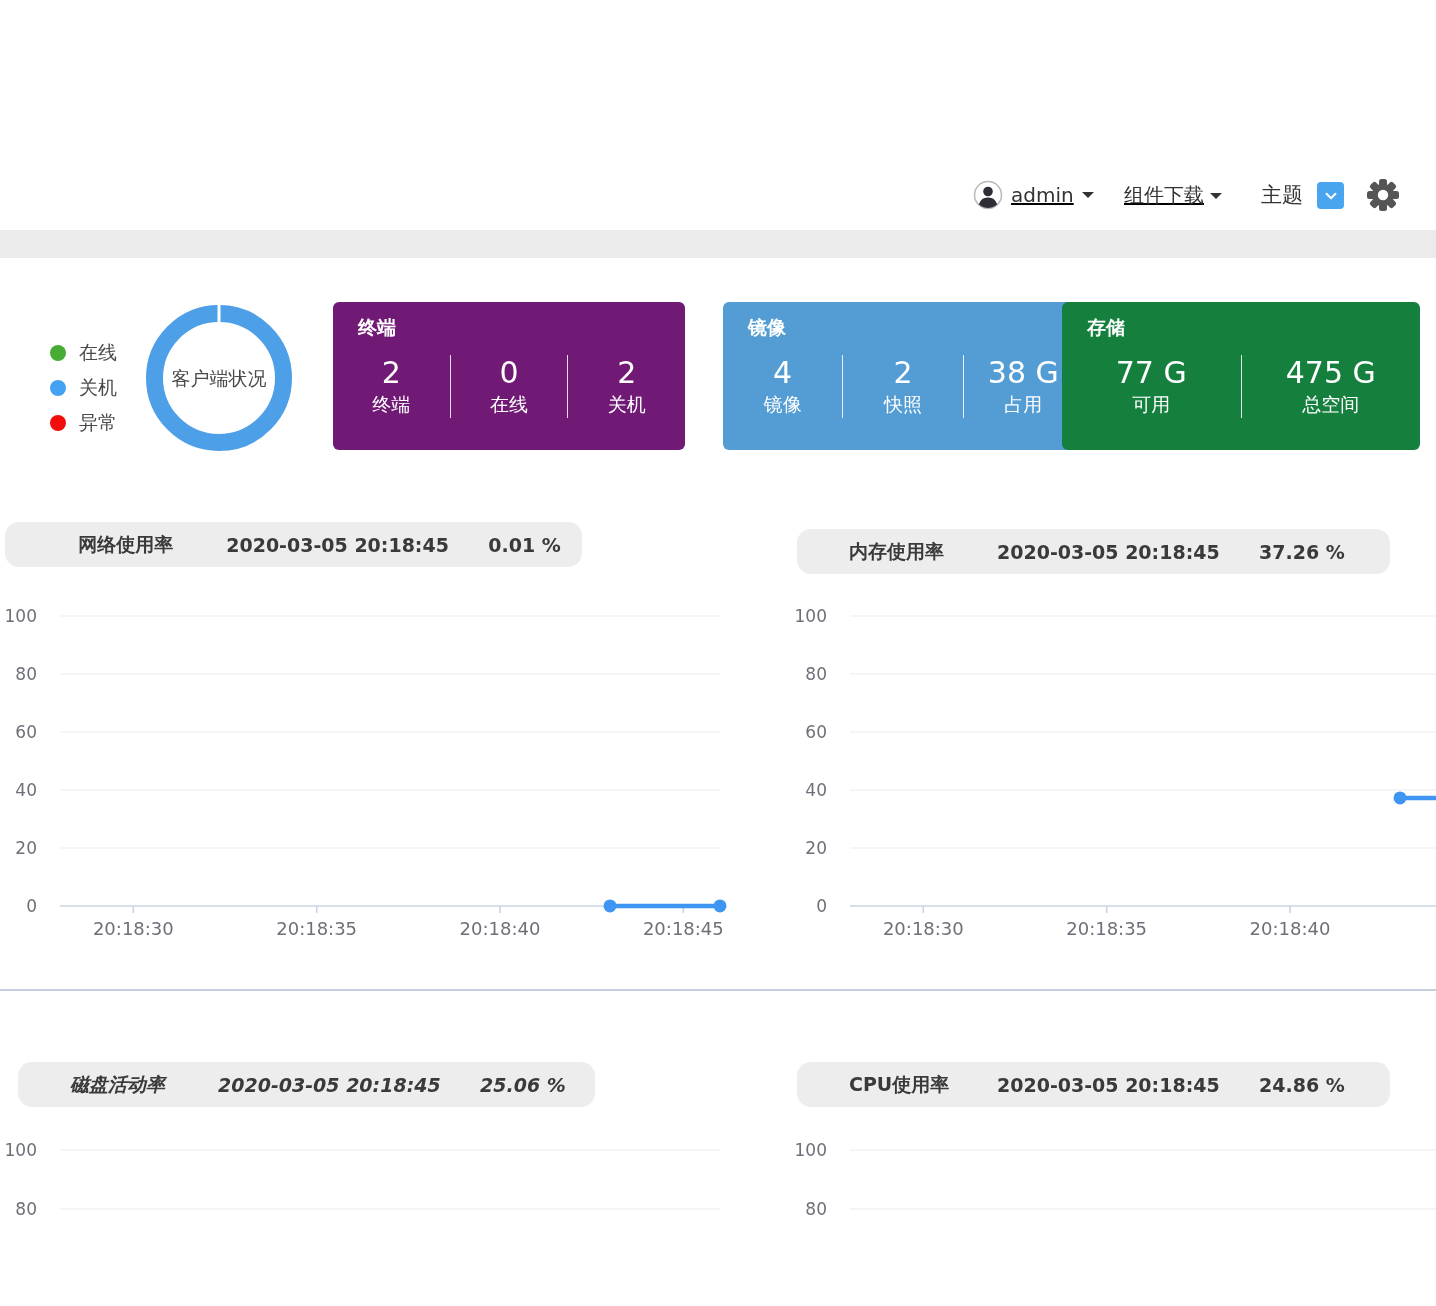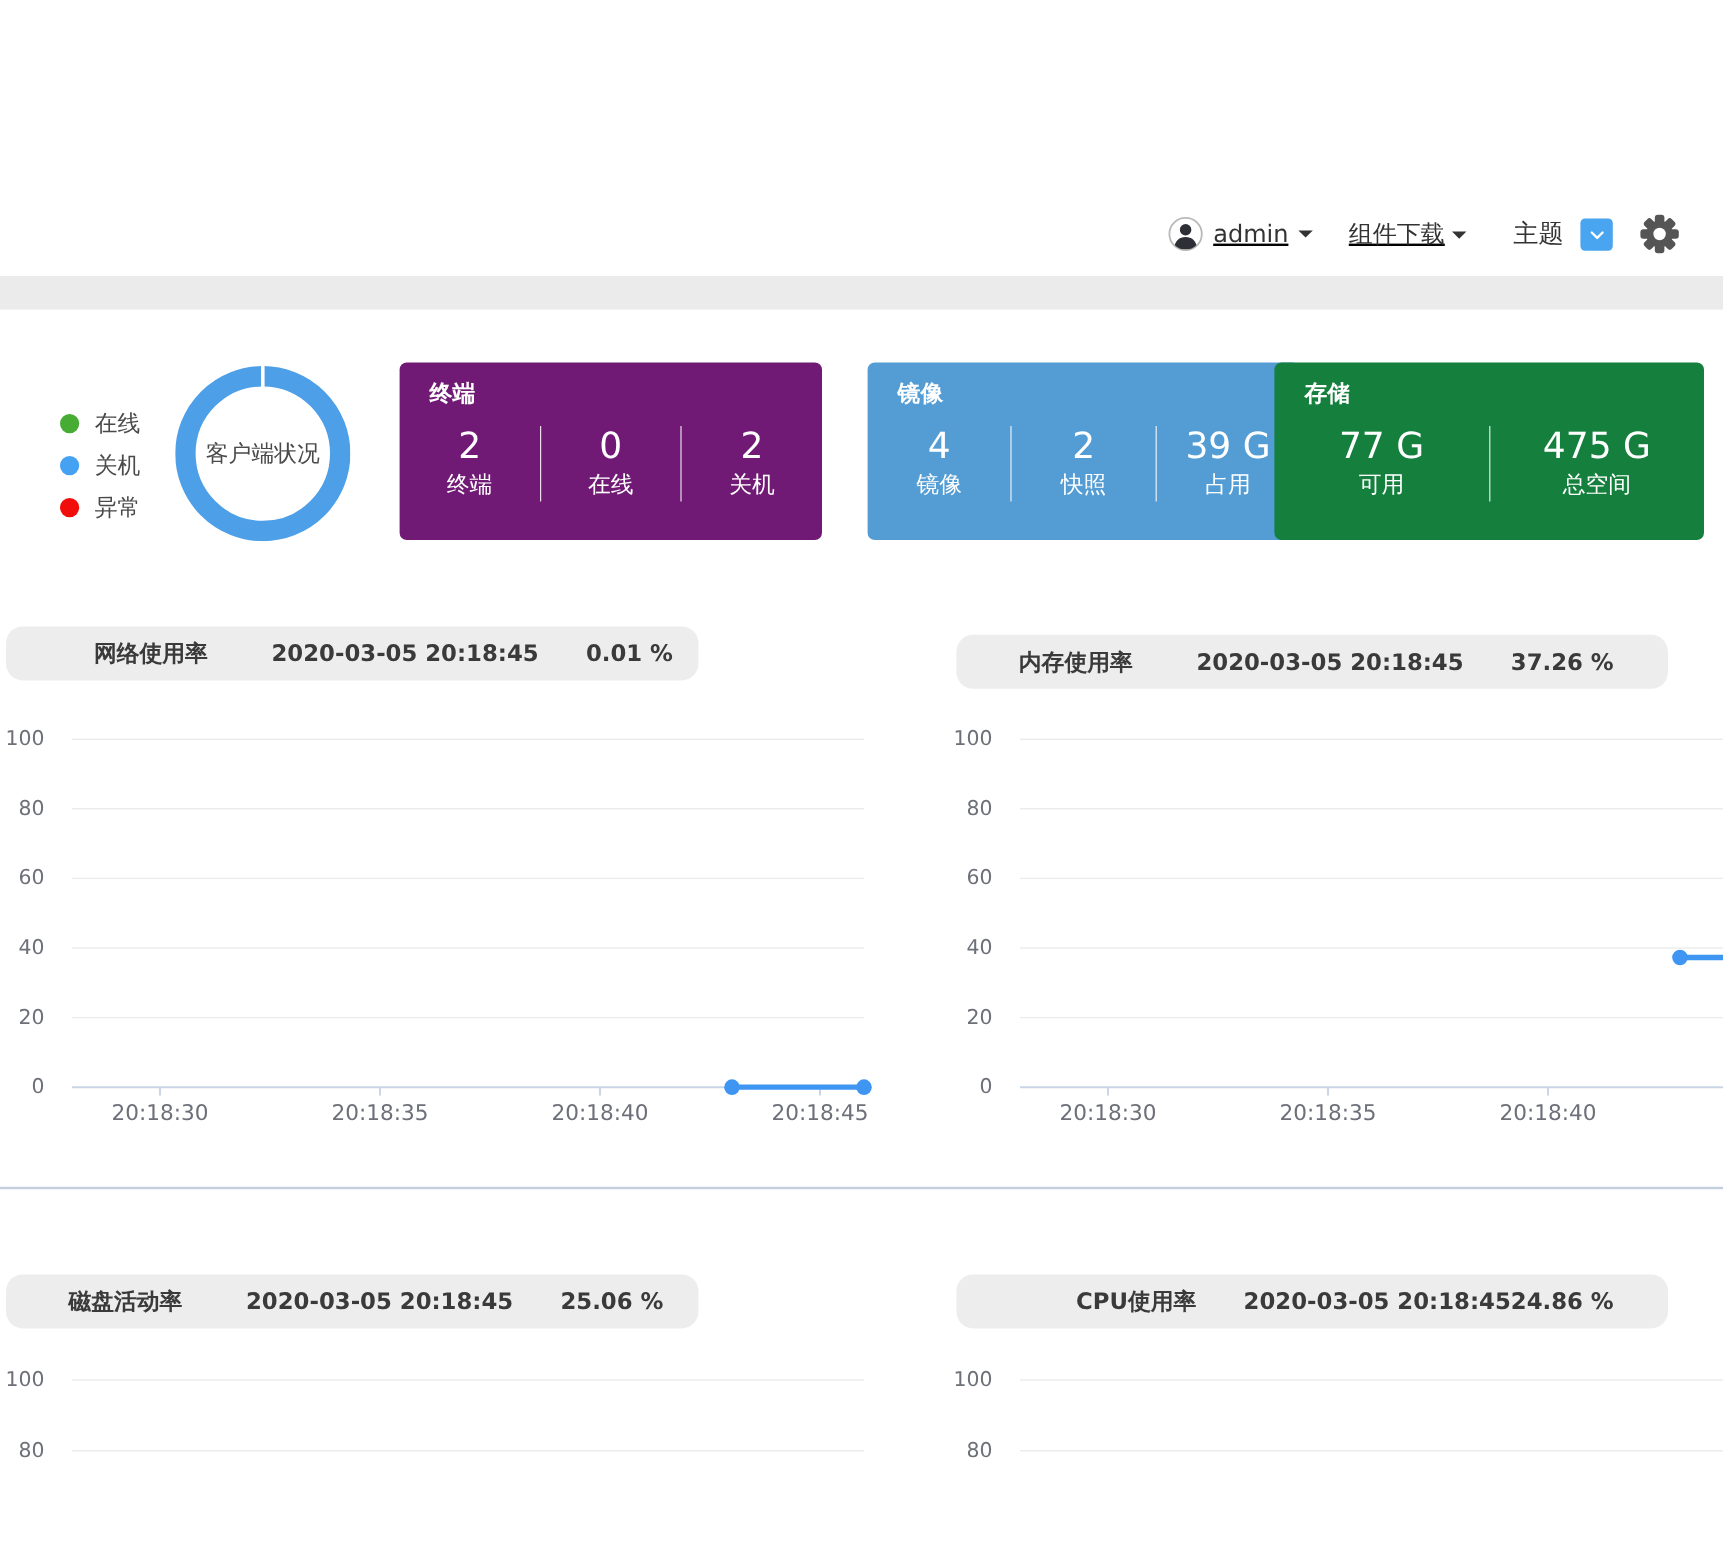--- a/index.html
+++ b/index.html
@@ -133,21 +133,21 @@
     <div class="card-stats">
       <div class="card-stat">
         <div class="stat-value">4</div>
         <div class="stat-label">镜像</div>
       </div>
       <div class="card-stat">
         <div class="stat-value">2</div>
         <div class="stat-label">快照</div>
       </div>
       <div class="card-stat">
-        <div class="stat-value">39 G</div>
+        <div class="stat-value">38 G</div>
         <div class="stat-label">占用</div>
       </div>
     </div>
   </div>
 
   <div class="abs card" style="left: 1062px; width: 358px; background-color: #15803d;">
     <div class="card-title">存储</div>
     <div class="card-stats">
       <div class="card-stat">
         <div class="stat-value">77 G</div>
@@ -165,27 +165,27 @@
     <span class="p-time">2020-03-05 20:18:45</span>
     <span class="p-value">0.01 %</span>
   </div>
 
   <div class="abs pill" style="left:797px; top:529px; width:593px;">
     <span class="p-title">内存使用率</span>
     <span class="p-time">2020-03-05 20:18:45</span>
     <span class="p-value">37.26 %</span>
   </div>
 
-  <div class="abs pill" style="left:5px; top:1062px; width:577px;">
+  <div class="abs pill" style="left:18px; top:1062px; width:577px;font-style:italic;">
     <span class="p-title">磁盘活动率</span>
     <span class="p-time">2020-03-05 20:18:45</span>
     <span class="p-value">25.06 %</span>
   </div>
 
-  <div class="abs pill" style="left:797px; top:1062px; width:593px;text-align:right;">
+  <div class="abs pill" style="left:797px; top:1062px; width:593px;">
     <span class="p-title">CPU使用率</span>
     <span class="p-time">2020-03-05 20:18:45</span>
     <span class="p-value">24.86 %</span>
   </div>
 
   <svg class="abs" style="left:0; top:590px;" width="730" height="360" viewBox="0 0 730 360">
       <line x1="60" y1="316" x2="720" y2="316" stroke="#c9d4e4" stroke-width="1.6"></line>
       <text x="37" y="316" text-anchor="end" dominant-baseline="central" fill="#6e7079" font-size="17">0</text>
       <line x1="60" y1="258" x2="720" y2="258" stroke="#ececec" stroke-width="1.2"></line>
       <text x="37" y="258" text-anchor="end" dominant-baseline="central" fill="#6e7079" font-size="17">20</text>

